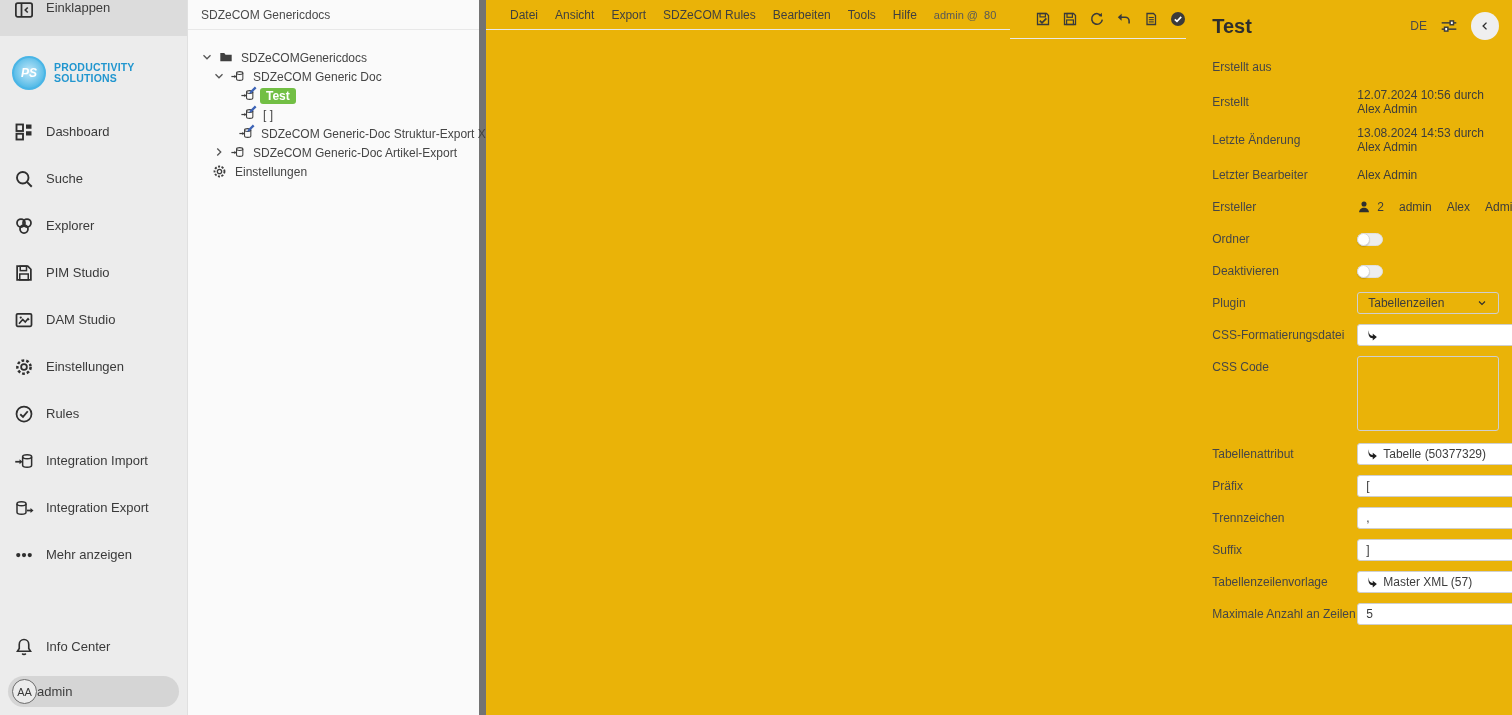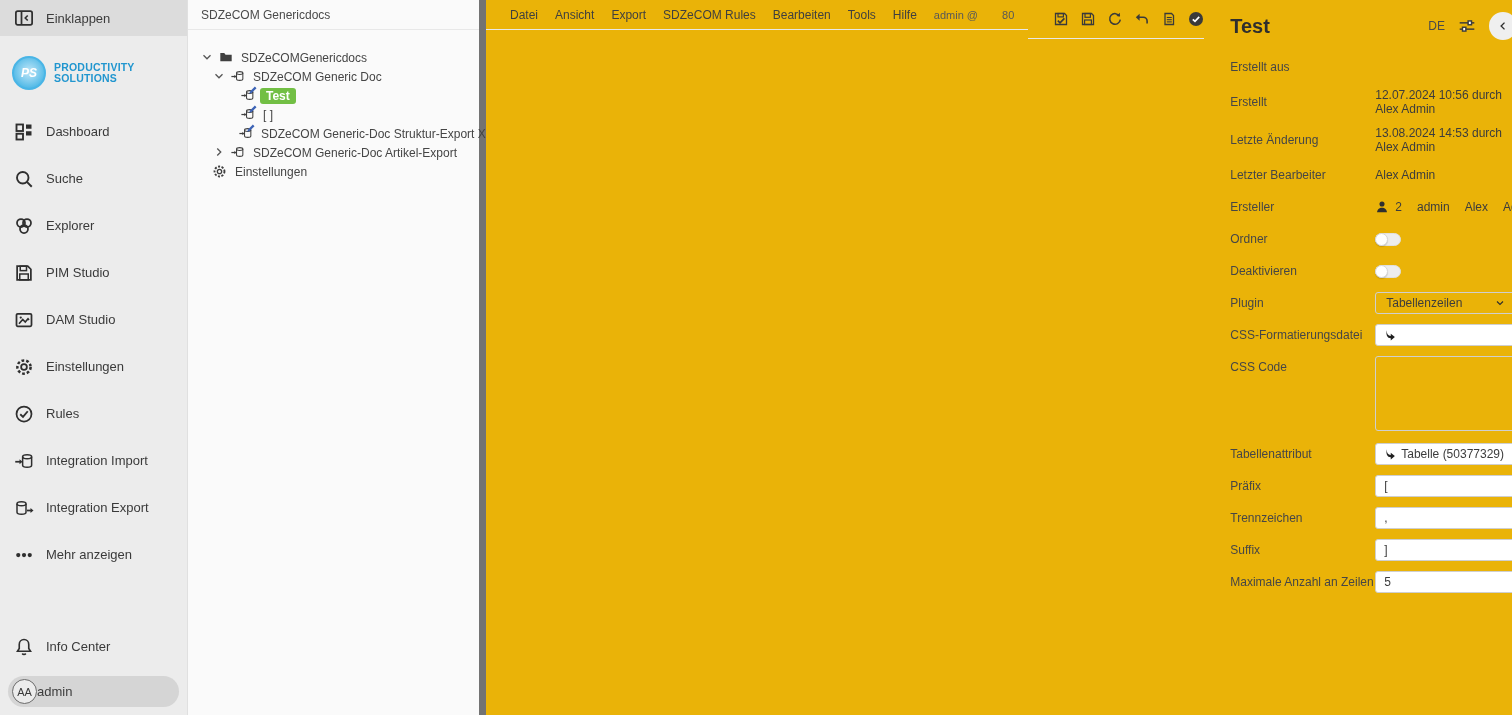--- a/index.html
+++ b/index.html
@@ -5,21 +5,21 @@
   * { margin:0; padding:0; box-sizing:border-box; }
   html,body { width:1512px; height:715px; overflow:hidden; }
   body {
     font-family:"Liberation Sans","DejaVu Sans",sans-serif;
     font-size:13px; color:#3c3c3c; background:#fff; display:flex;
   }
   svg { display:block; }
 
   
   .sidebar { width:188px; min-width:188px; background:#ececec; display:flex; flex-direction:column; border-right:1px solid #e0e0e0; }
-  .collapse-row { height:36px; background:#dcdcdc; display:flex; align-items:center; padding-left:14px; gap:12px; cursor:pointer; }
+  .collapse-row { height:36px; background:#dcdcdc; display:flex; align-items:flex-start; padding-left:14px; gap:12px; cursor:pointer; }
   .logo-row { display:flex; align-items:center; gap:8px; padding:20px 10px 18px 12px; }
   .logo-circle { width:34px; height:34px; border-radius:50%; background:radial-gradient(circle at 50% 45%, #bfe6f7 0%, #7fccee 45%, #29a9e0 100%); border:2px solid #49b5e6; display:flex; align-items:center; justify-content:center; color:#fff; font-weight:bold; font-size:12px; font-style:italic; }
   .logo-text { color:#2196cf; font-weight:bold; font-size:10.5px; line-height:11px; letter-spacing:.2px; }
   .nav-item { height:47px; display:flex; align-items:center; padding-left:14px; gap:12px; cursor:pointer; color:#3a3a3a; }
   .nav-icon { width:20px; height:20px; color:#2f2f2f; flex:0 0 20px; }
   .nav-label { font-size:13px; }
   .sidebar-spacer { flex:1; }
   .user-pill { margin:6px 8px 8px 8px; height:31px; background:#d5d5d5; border-radius:16px; display:flex; align-items:center; padding-left:4px; cursor:pointer; }
   .avatar { width:25px; height:25px; border-radius:50%; border:1px solid #6b6b6b; background:#ececec; display:flex; align-items:center; justify-content:center; font-size:11px; color:#3a3a3a; }
 
@@ -32,21 +32,21 @@
   .tree-icon { position:relative; width:16px; height:14px; color:#3f3f3f; flex:0 0 16px; }
   .tree-icon .pencil { position:absolute; right:-2px; top:-3px; width:10px; height:10px; color:#3b62b5; }
   .tree-label { padding:1px 3px; }
   .tree-label.selected { background:#72bf44; color:#fff; border-radius:3px; padding:1px 6px; font-weight:bold; }
   .ind1 { margin-left:14px; } .ind2 { margin-left:42px; } .ind3 { margin-left:40px; } .ind0g { margin-left:2px; }
 
   
   .main { flex:1; background:#eab308; position:relative; display:flex; flex-direction:row; }
   .menubar { height:30px; border-bottom:1px solid #e8e8e8; display:flex; align-items:center; padding:0 14px 0 24px; }
   .menu-item { font-size:12px; color:#3f3f3f; margin-right:17px; cursor:pointer; }
-  .menu-right { margin-left:auto; font-size:11px; color:#585858; display:flex; gap:24px; }
+  .menu-right { margin-left:auto; font-size:11px; color:#585858; display:flex; gap:6px; }
   .toolbar { height:39px; border-bottom:1px solid #e8e8e8; display:flex; align-items:center; padding-left:25px; gap:11px; }
   .tool-btn { width:16px; height:16px; color:#3a3a3a; cursor:pointer; }
   .tool-btn.dark { color:#3a3a3a; }
 
   .content { flex:1; padding:12px 42px 0 26px; overflow:hidden; }
   .title-row { display:flex; align-items:center; margin-bottom:16px; }
   .page-title { font-size:20px; font-weight:600; color:#2e2e2e; }
   .title-controls { margin-left:auto; display:flex; align-items:center; gap:13px; }
   .lang-label { font-size:12px; color:#4a4a4a; }
   .sliders-icon { width:18px; height:18px; color:#3c3c3c; cursor:pointer; }
@@ -570,20 +570,31 @@
         <input value="," style="">
       </span>
     </div>
     <div class="form-row">
       <span class="f-label">Suffix</span>
       <span class="input-box">
         <input value="]" style="">
       </span>
     </div>
     <div class="form-row">
+      <span class="f-label">Tabellenzeilenvorlage</span>
+      <span class="input-box">
+        <span class="ref-icon">
+            <svg width="12" height="12">
+              <use href="#i-ref"></use>
+            </svg>
+          </span>
+        <input value="Master XML (57)" style="">
+      </span>
+    </div>
+    <div class="form-row">
       <span class="f-label">Maximale Anzahl an Zeilen</span>
       <span class="input-box">
         <input value="5" style="">
       </span>
     </div>
   </div>
 
   <div class="scrollbar">
     <span class="sb-arrow sb-up">▲</span>
     <span class="sb-thumb"></span>

